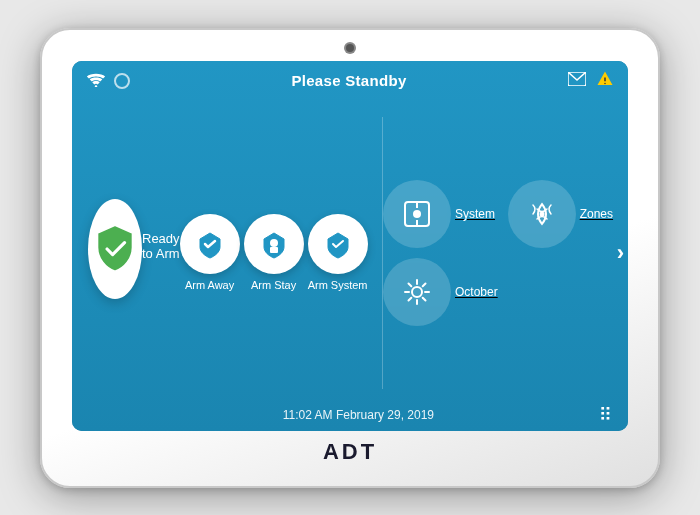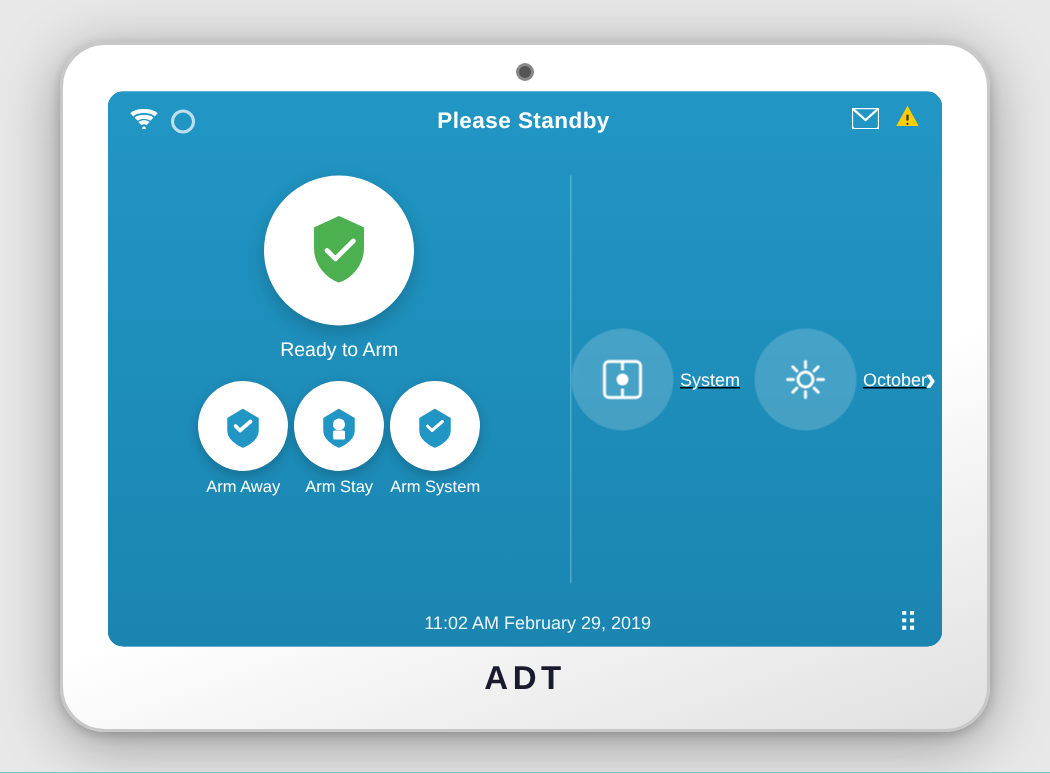--- a/index.html
+++ b/index.html
@@ -117,21 +117,21 @@
     .main-content {
       display: flex;
       flex: 1;
       padding: 6px 0 0 0;
     }
 
     
     .left-panel {
       width: 310px;
       display: flex;
-      flex-direction: column;
+      flex-direction: row;
       align-items: center;
       padding: 10px 16px;
     }
 
     .ready-to-arm-btn {
       width: 100px;
       height: 100px;
       border-radius: 50%;
       background: white;
       display: flex;
@@ -378,20 +378,34 @@
                   <rect x="5" y="5" width="24" height="24" rx="3" stroke="white" stroke-width="2" fill="none"></rect>
                   <circle cx="17" cy="17" r="4" fill="white"></circle>
                   <line x1="17" y1="5" x2="17" y2="11" stroke="white" stroke-width="2"></line>
                   <line x1="17" y1="23" x2="17" y2="29" stroke="white" stroke-width="2"></line>
                 </svg>
               </div>
               <span class="grid-btn-label">System</span>
             </div>
 
 
+            <div class="grid-btn">
+              <div class="grid-btn-circle">
+                <svg width="34" height="34" viewBox="0 0 34 34" fill="none">
+                  <path d="M17,7 Q9,17 17,27 Q25,17 17,7Z" stroke="white" stroke-width="2" fill="none"></path>
+                  <path d="M12,12 Q17,17 22,12" stroke="white" stroke-width="1.5" fill="none" stroke-linecap="round"></path>
+                  <path d="M12,22 Q17,17 22,22" stroke="white" stroke-width="1.5" fill="none" stroke-linecap="round"></path>
+                  <circle cx="17" cy="17" r="2.5" fill="white"></circle>
+
+                  <path d="M8,17 Q12,12 8,8" stroke="white" stroke-width="1.5" fill="none" stroke-linecap="round"></path>
+                  <path d="M26,17 Q22,12 26,8" stroke="white" stroke-width="1.5" fill="none" stroke-linecap="round"></path>
+                </svg>
+              </div>
+              <span class="grid-btn-label">Zones</span>
+            </div>
 
             <div class="grid-btn">
               <div class="grid-btn-circle">
                 <svg width="34" height="34" viewBox="0 0 34 34" fill="none">
 
                   <circle cx="17" cy="17" r="5" stroke="white" stroke-width="2" fill="none"></circle>
                   <line x1="17" y1="5" x2="17" y2="9" stroke="white" stroke-width="2" stroke-linecap="round"></line>
                   <line x1="17" y1="25" x2="17" y2="29" stroke="white" stroke-width="2" stroke-linecap="round"></line>
                   <line x1="5" y1="17" x2="9" y2="17" stroke="white" stroke-width="2" stroke-linecap="round"></line>
                   <line x1="25" y1="17" x2="29" y2="17" stroke="white" stroke-width="2" stroke-linecap="round"></line>

